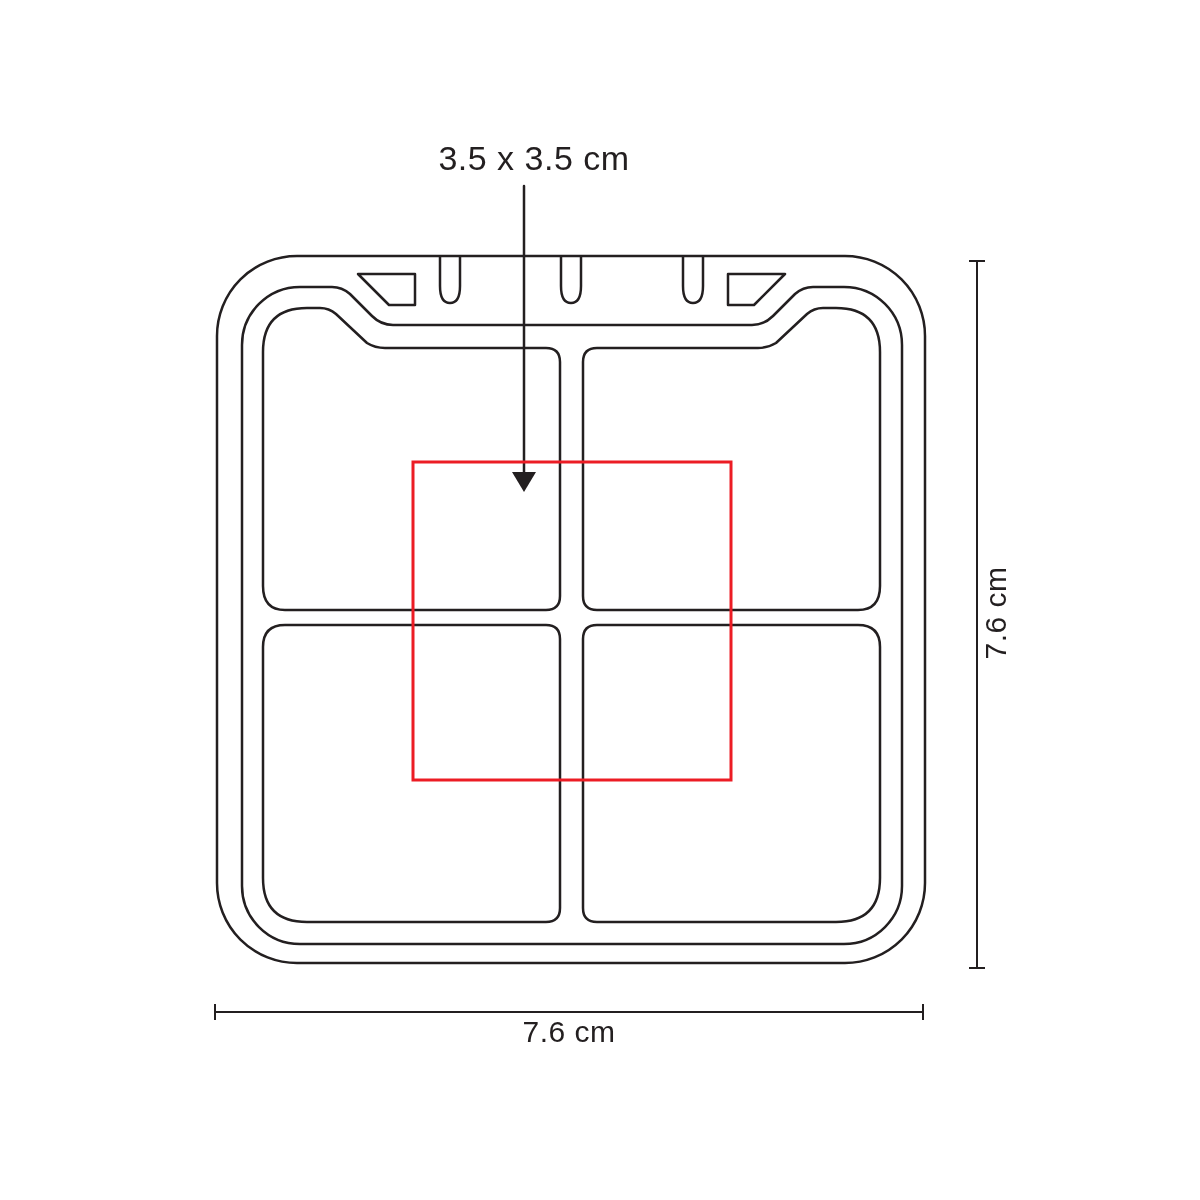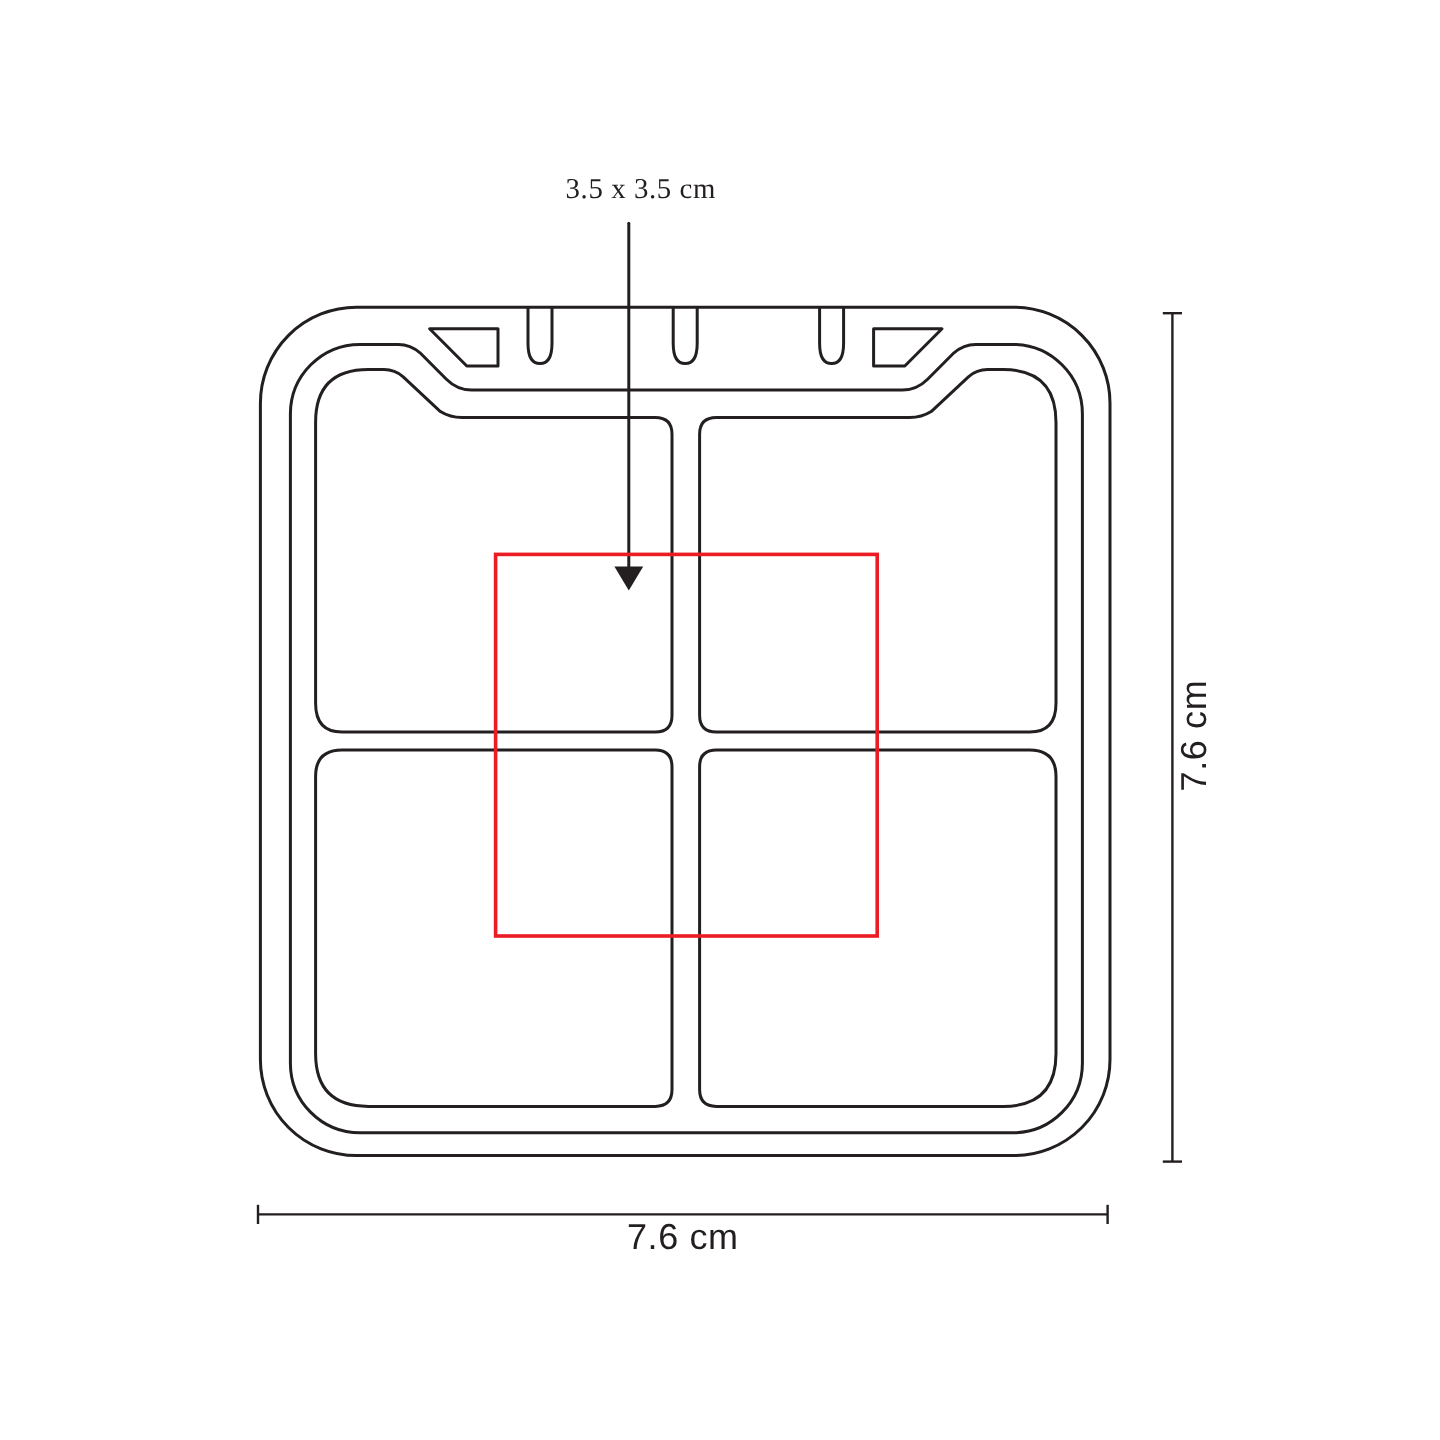--- a/index.html
+++ b/index.html
@@ -23,23 +23,22 @@
     position: absolute;
     color: #231f20;
     text-align: center;
     white-space: nowrap;
     letter-spacing: 0.5px;
   }
   .label-imprint {
     left: 384px;
     top: 138px;
     width: 300px;
-    font-size: 24px;
+    font-size: 34px;
     line-height: 40px;
-    font-family: Liberation Serif, serif;
   }
   .label-width {
     left: 419px;
     top: 1014px;
     width: 300px;
     font-size: 30px;
     line-height: 36px;
   }
   .label-height {
     left: 846px;

